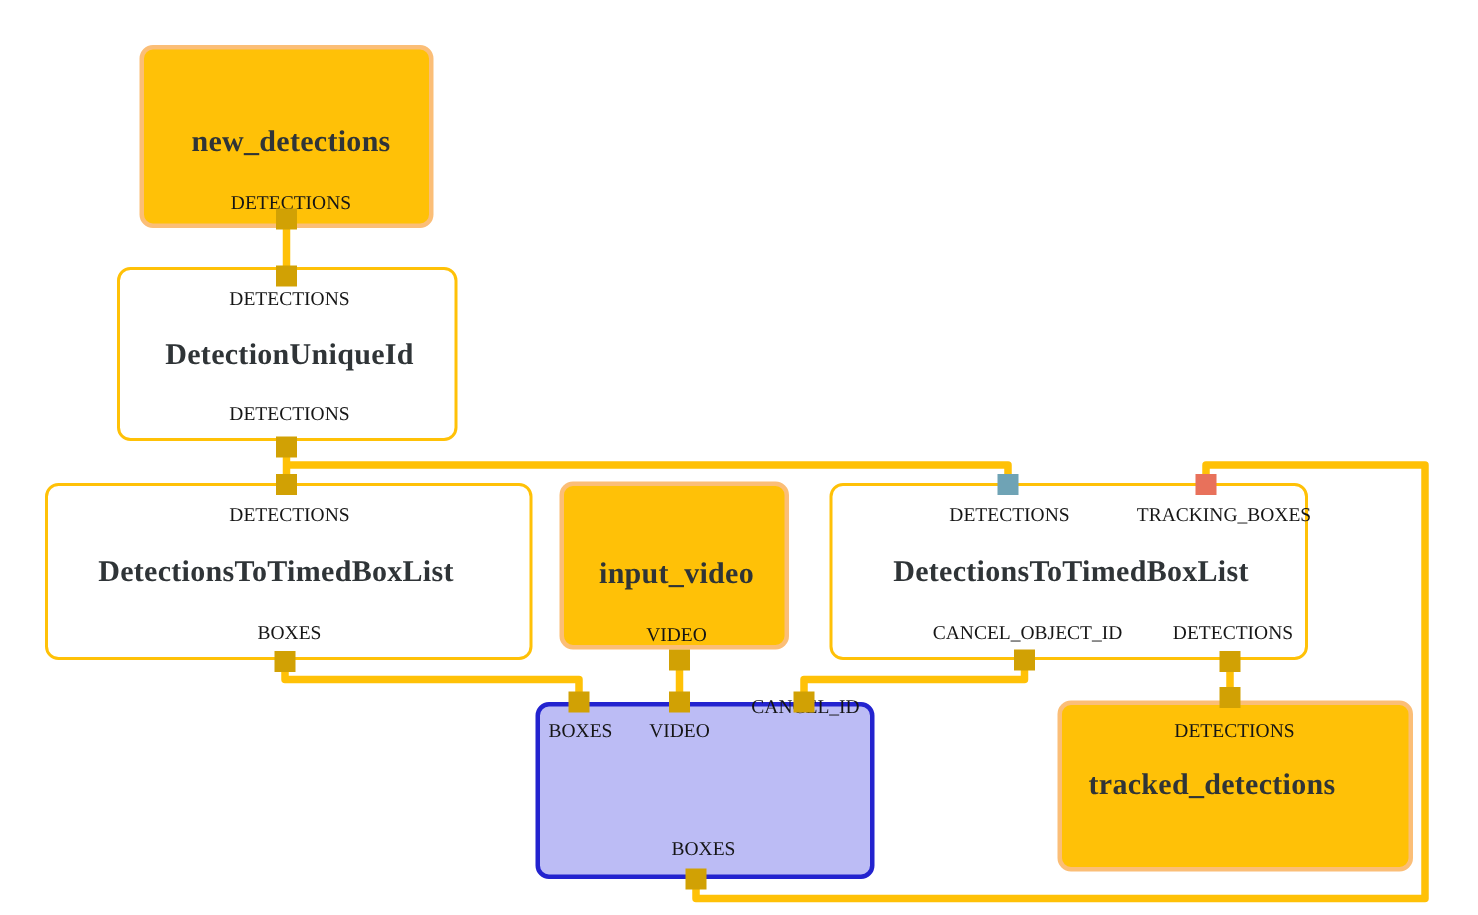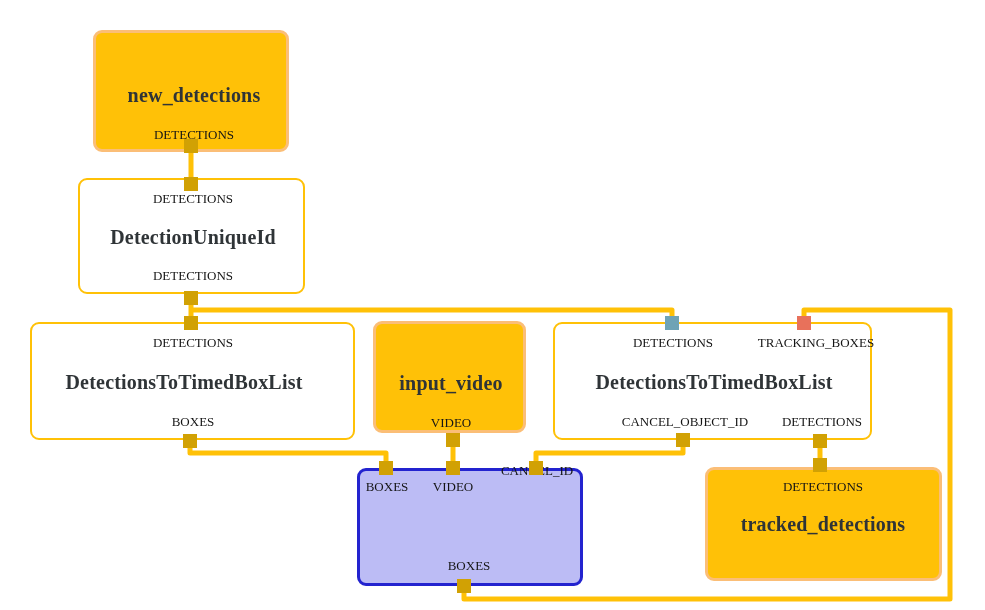--- a/index.html
+++ b/index.html
@@ -131,21 +131,21 @@
 
   <div class="node node-subgraph" style="left:357px; top:452px; width:226px; height:118px;">
     <div class="port-label" style="left:27px; top:16px;">BOXES</div>
     <div class="port-label" style="left:93px; top:16px;">VIDEO</div>
     <div class="port-label" style="left:177px; top:0;">CANCEL_ID</div>
     <div class="port-label" style="left:109px; top:95px;">BOXES</div>
   </div>
 
   <div class="node node-packet" style="left:705px; top:451px; width:237px; height:114px;">
     <div class="port-label" style="left:115px; top:17px;">DETECTIONS</div>
-    <div class="node-title" style="left:115px; top:54px;">tracked_detections</div>
+    <div class="node-title" style="left:100px; top:54px;">tracked_detections</div>
   </div>
 
   <div class="connector" style="left:184px; top:123px;"></div>
   <div class="connector" style="left:184px; top:161px;"></div>
   <div class="connector" style="left:184px; top:275px;"></div>
   <div class="connector" style="left:184px; top:300px;"></div>
   <div class="connector teal" style="left:665px; top:300px;"></div>
   <div class="connector red" style="left:797px; top:300px;"></div>
   <div class="connector" style="left:183px; top:418px;"></div>
   <div class="connector" style="left:446px; top:417px;"></div>

